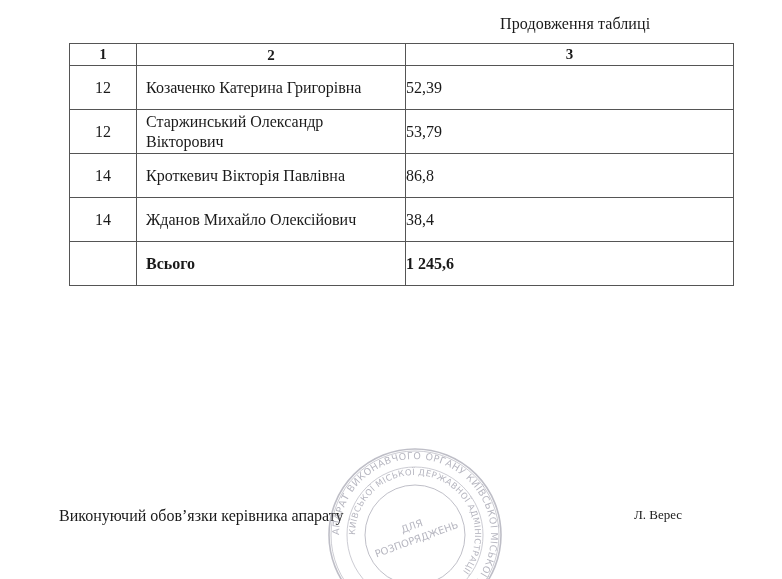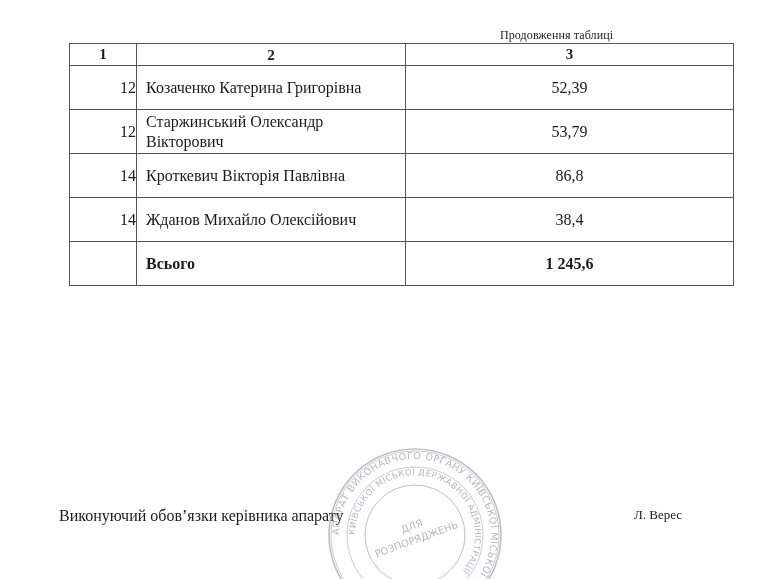--- a/index.html
+++ b/index.html
@@ -3,38 +3,38 @@
 <meta charset="utf-8">
 <style>
   html, body { margin: 0; padding: 0; }
   body {
     width: 782px; height: 579px; overflow: hidden;
     background: #ffffff; position: relative;
     font-family: "Liberation Serif", "DejaVu Serif", serif;
     color: #1a1a1a;
   }
   .caption {
-    position: absolute; left: 500px; top: 28px;
-    font-size: 12px; letter-spacing: 0.1px;
+    position: absolute; left: 500px; top: 15px;
+    font-size: 16px; letter-spacing: 0.1px;
   }
   table.data {
     position: absolute; left: 69px; top: 43px;
     width: 665px; border-collapse: collapse;
     font-size: 16px;
   }
   table.data td, table.data th {
     border: 1px solid #555;
     padding: 0;
   }
   table.data th {
     height: 21px; font-weight: bold; text-align: center; font-size: 15px;
   }
-  .c1 { width: 66px; text-align: right; }
+  .c1 { width: 66px; text-align: center; }
   .c2 { width: 219px; text-align: left; padding-left: 9px !important; line-height: 20px; }
-  .c3 { text-align: center; }
+  .c3 { text-align: left; }
   tr.r { height: 44px; }
   tr.total td { font-weight: bold; font-family: Liberation Serif, serif; }
   .signer-role {
     position: absolute; left: 59px; top: 507px; font-size: 16px; text-align: center;
   }
   .signer-name {
     position: absolute; left: 634px; top: 507px; font-size: 13px;
   }
   .stamp {
     position: absolute; left: 325px; top: 445px; width: 180px; height: 180px;

